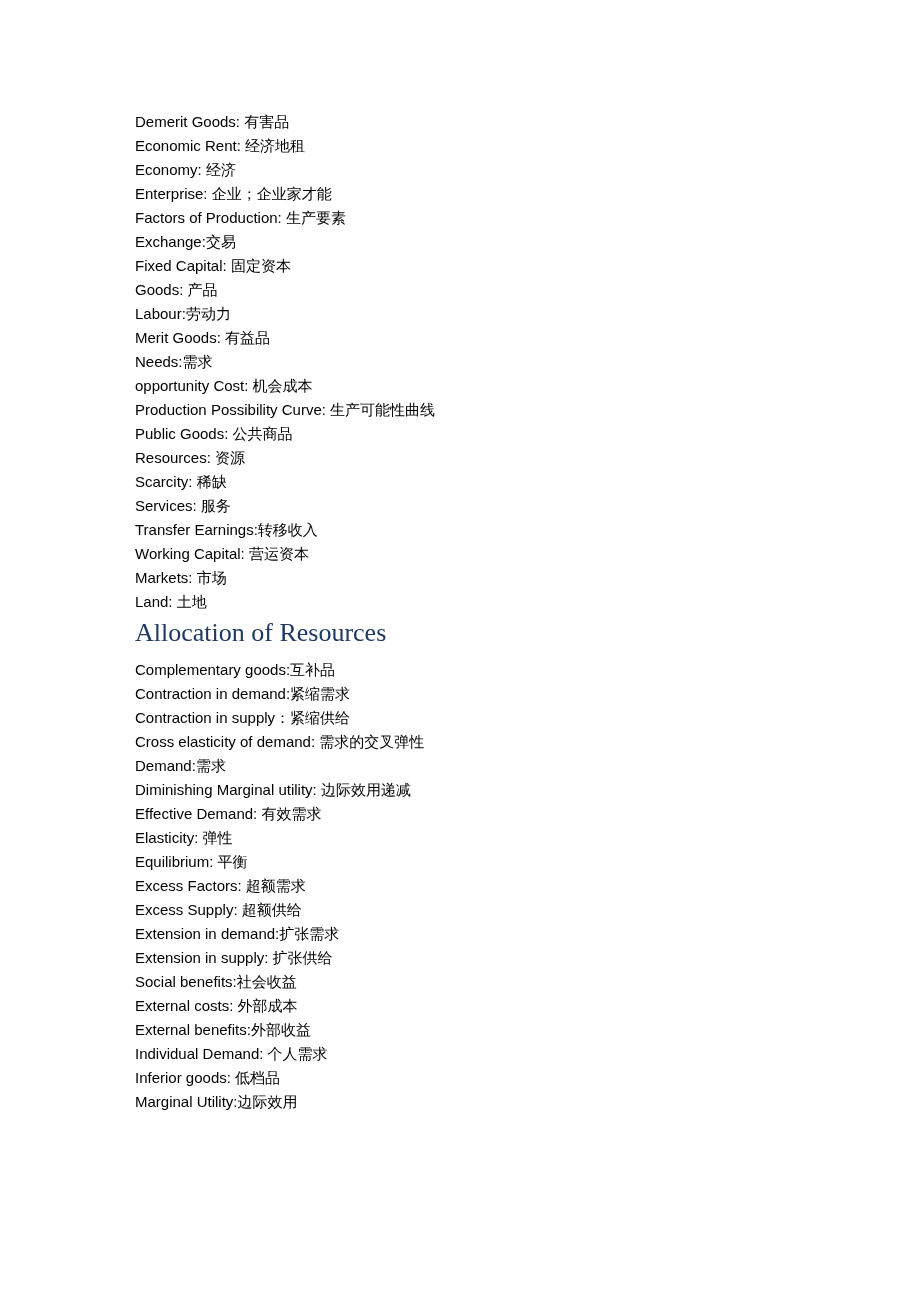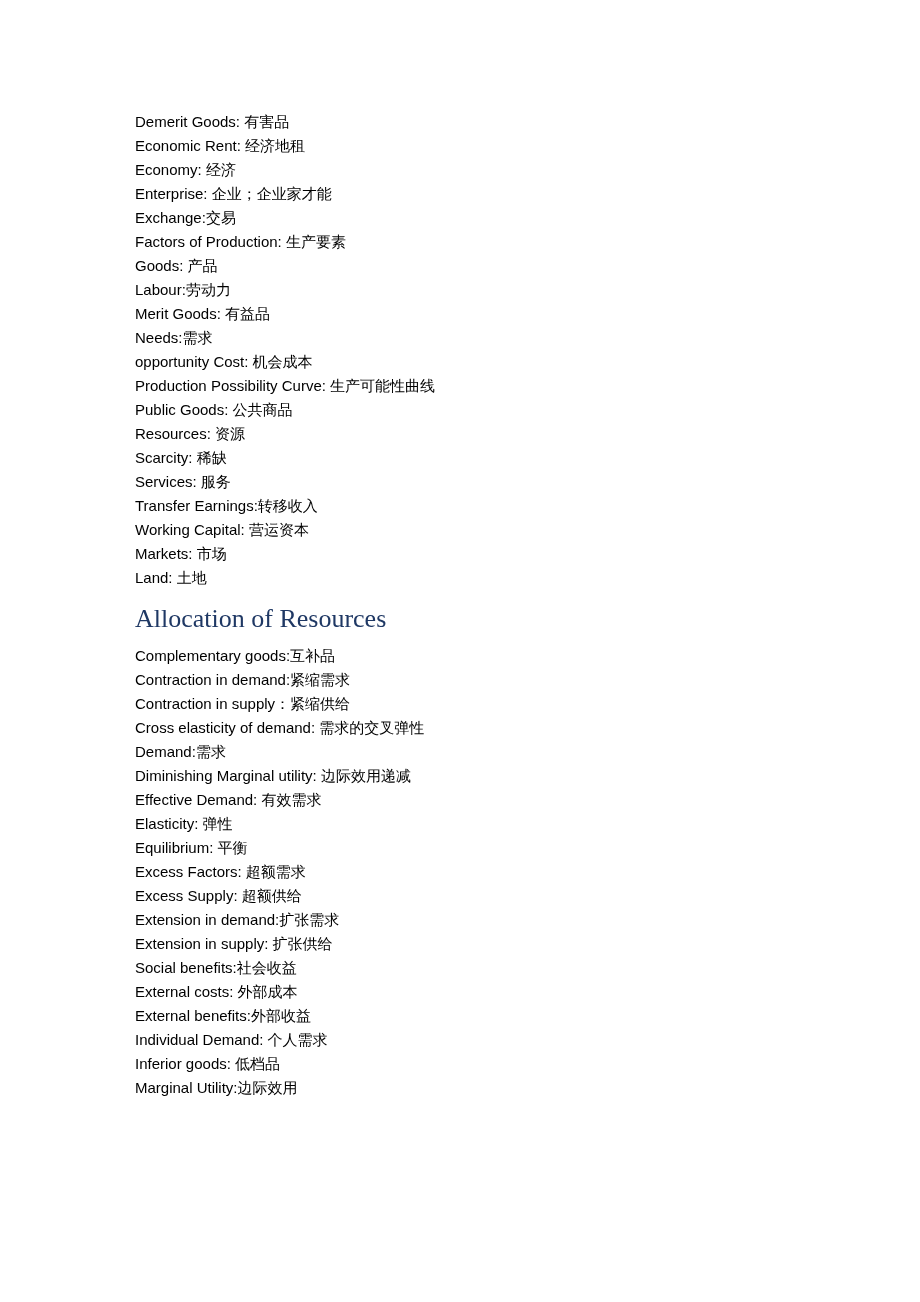--- a/index.html
+++ b/index.html
@@ -20,34 +20,35 @@
   .term-en {
     font-family: Arial, sans-serif;
   }
   .term-zh {
     font-family: "SimSun", "Microsoft YaHei", serif;
   }
   .section-heading {
     font-family: "Times New Roman", Times, serif;
     font-size: 26px;
     color: #1f3864;
-    margin: 14px 0 10px 0;
+    margin: 4px 0 10px 0;
     font-weight: normal;
   }
 </style>
 </head>
 <body>
 
 <div class="page" id="page-root">
     <div class="term-line"><span class="term-en">Demerit Goods: </span><span class="term-zh">有害品</span></div>
     <div class="term-line"><span class="term-en">Economic Rent: </span><span class="term-zh">经济地租</span></div>
     <div class="term-line"><span class="term-en">Economy: </span><span class="term-zh">经济</span></div>
     <div class="term-line"><span class="term-en">Enterprise: </span><span class="term-zh">企业；企业家才能</span></div>
+    <div class="term-line"><span class="term-en">Factors of Production: </span><span class="term-zh">生产要素</span></div>
     <div class="term-line"><span class="term-en">Exchange:</span><span class="term-zh">交易</span></div>
-    <div class="term-line"><span class="term-en">Factors of Production: </span><span class="term-zh">生产要素</span></div>
+    <div class="term-line"><span class="term-en">Fixed Capital: </span><span class="term-zh">固定资本</span></div>
     <div class="term-line"><span class="term-en">Goods: </span><span class="term-zh">产品</span></div>
     <div class="term-line"><span class="term-en">Labour:</span><span class="term-zh">劳动力</span></div>
     <div class="term-line"><span class="term-en">Merit Goods: </span><span class="term-zh">有益品</span></div>
     <div class="term-line"><span class="term-en">Needs:</span><span class="term-zh">需求</span></div>
     <div class="term-line"><span class="term-en">opportunity Cost: </span><span class="term-zh">机会成本</span></div>
     <div class="term-line"><span class="term-en">Production Possibility Curve: </span><span class="term-zh">生产可能性曲线</span></div>
     <div class="term-line"><span class="term-en">Public Goods: </span><span class="term-zh">公共商品</span></div>
     <div class="term-line"><span class="term-en">Resources: </span><span class="term-zh">资源</span></div>
     <div class="term-line"><span class="term-en">Scarcity: </span><span class="term-zh">稀缺</span></div>
     <div class="term-line"><span class="term-en">Services: </span><span class="term-zh">服务</span></div>

